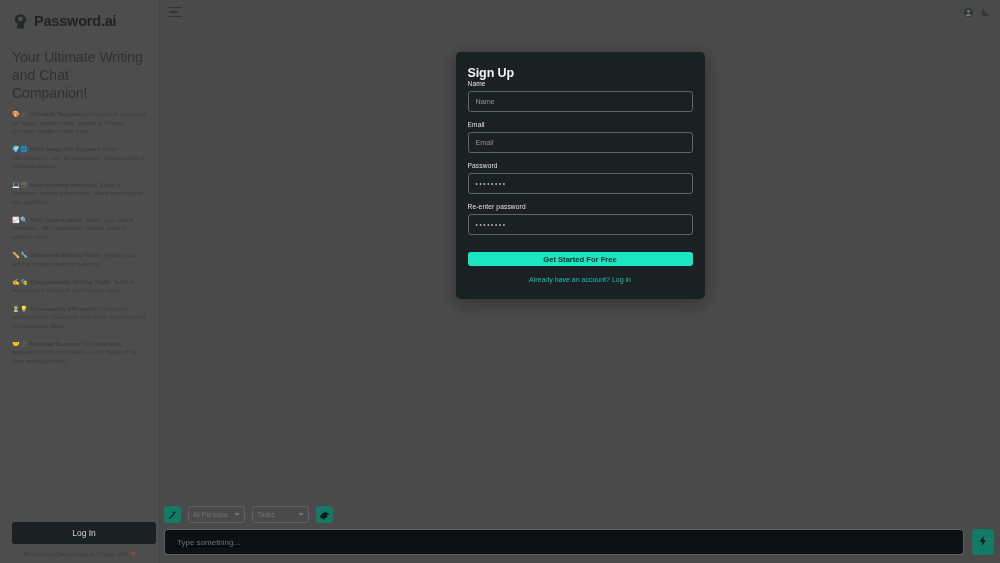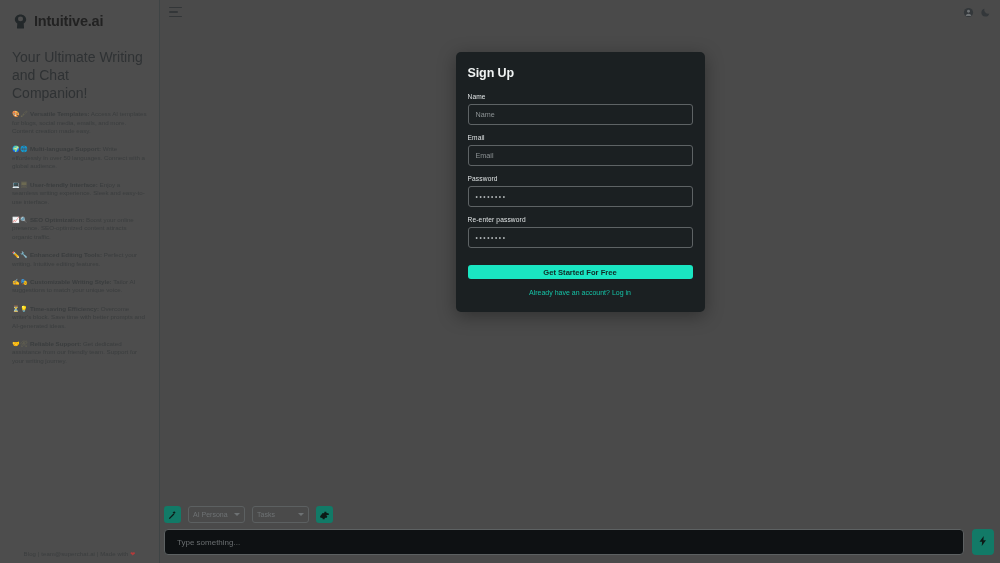--- a/index.html
+++ b/index.html
@@ -88,21 +88,21 @@
     width: 0; height: 0;
     border-left: 3px solid transparent; border-right: 3px solid transparent;
     border-top: 3px solid #6e7274;
   }
 
   
   .chatrow { display: flex; align-items: center; gap: 8px; padding: 0 6px 8px 4px; }
   .chatbox {
     flex: 1; height: 26px;
     background: #0e1113; border: 1px solid #5d6162; border-radius: 4px;
-    display: flex; align-items: center; padding: 0 12px;
+    display: flex; align-items: center; padding: 0 12px; text-decoration: underline;
   }
   .chatbox .ph { font-size: 8px; color: #6a6e70; }
   .send-btn {
     width: 22px; height: 26px; border-radius: 4px;
     background: #127a67; display: flex; align-items: center; justify-content: center;
     cursor: pointer; border: none;
   }
 
   
   .modal-layer {
@@ -112,21 +112,21 @@
   }
   .modal {
     pointer-events: auto;
     margin-top: 52px;
     width: 249px;
     background: #1b2022;
     border-radius: 5px;
     padding: 14px 12px 16px 12px;
     box-shadow: 0 4px 18px rgba(0,0,0,0.35);
   }
-  .modal-title { font-size: 12.5px; font-weight: 700; color: #f0f3f3; margin-bottom: 13px; letter-spacing: -0.1px; }
+  .modal-title { font-size: 12.5px; font-weight: 700; color: #f0f3f3; letter-spacing: -0.1px; }
   .field-label { font-size: 6.6px; color: #dfe3e4; margin-bottom: 4px; letter-spacing: 0.15px; }
   .field-input {
     width: 100%; height: 21px;
     background: transparent; border: 1px solid #5e6365; border-radius: 3px;
     color: #9aa0a2; font-size: 7.2px; font-family: inherit;
     padding: 0 7px; margin-bottom: 9px; outline: none;
     display: flex; align-items: center;
   }
   .field-input.pw { letter-spacing: 1.6px; color: #aeb3b5; font-size: 6.5px; }
   .field-input::placeholder { color: #8d9395; }
@@ -144,38 +144,39 @@
 <div class="app">
 
   <aside class="sidebar">
     <div class="brand">
       <span class="brand-mark">
         <svg viewBox="0 0 24 24" width="17" height="17">
           <path d="M12 2C7.6 2 4 5.1 4 9c0 2.4 1.4 4.5 3.5 5.8L7 21c0 .6.4 1 1 1h8c.6 0 1-.4 1-1l-.5-6.2C18.6 13.5 20 11.4 20 9c0-3.9-3.6-7-8-7z" fill="#23282a"></path>
           <ellipse cx="12" cy="8.3" rx="3.6" ry="3.2" fill="#4d4d4d"></ellipse>
         </svg>
       </span>
-      <span class="brand-name">Intuitive.ai</span>
+      <span class="brand-name">Password.ai</span>
     </div>
 
     <h1 class="headline">Your Ultimate Writing and Chat Companion!</h1>
 
     <div class="features">
       <p class="feature"><span class="emo">🎨🖌</span> <b>Versatile Templates:</b><span> Access AI templates for blogs, social media, emails, and more. Content creation made easy.</span></p>
       <p class="feature"><span class="emo">🌍🌐</span> <b>Multi-language Support:</b><span> Write effortlessly in over 50 languages. Connect with a global audience.</span></p>
       <p class="feature"><span class="emo">💻🖥</span> <b>User-friendly Interface:</b><span> Enjoy a seamless writing experience. Sleek and easy-to-use interface.</span></p>
       <p class="feature"><span class="emo">📈🔍</span> <b>SEO Optimization:</b><span> Boost your online presence. SEO-optimized content attracts organic traffic.</span></p>
       <p class="feature"><span class="emo">✏️🔧</span> <b>Enhanced Editing Tools:</b><span> Perfect your writing. Intuitive editing features.</span></p>
       <p class="feature"><span class="emo">✍️🎭</span> <b>Customizable Writing Style:</b><span> Tailor AI suggestions to match your unique voice.</span></p>
       <p class="feature"><span class="emo">⏳💡</span> <b>Time-saving Efficiency:</b><span> Overcome writer's block. Save time with better prompts and AI-generated ideas.</span></p>
       <p class="feature"><span class="emo">🤝🛠</span> <b>Reliable Support:</b><span> Get dedicated assistance from our friendly team. Support for your writing journey.</span></p>
     </div>
 
     <div class="sidebar-spacer"></div>
 
+    <button class="login-btn">Log In</button>
 
     <div class="footer">
       <span>Blog</span><span> | </span><span>team@superchat.ai</span><span> | </span><span>Made with </span><span class="heart">❤</span>
     </div>
   </aside>
 
   <section class="main">
 
     <div class="topbar">
       <div class="hamburger">

